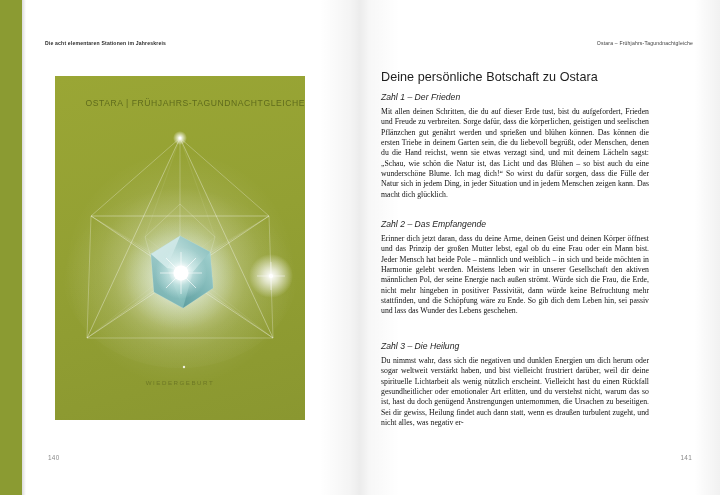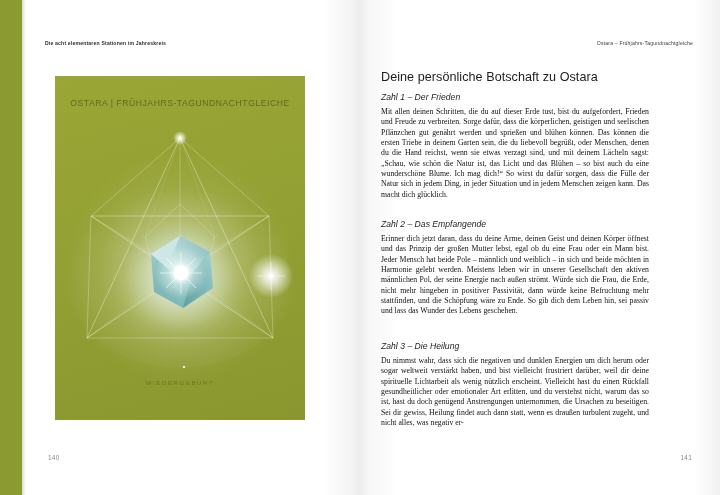--- a/index.html
+++ b/index.html
@@ -114,21 +114,21 @@
           rgba(255,255,255,0.07) 52%,
           rgba(255,255,255,0.00) 74%),
       linear-gradient(165deg, #9aa635 0%, #93a033 46%, #8a9730 100%);
   }
 
   .plate-title {
     position: absolute;
     top: 22px;
     left: 0;
     right: 0;
-    text-align: center;
+    text-align: right;
     font-family: "Liberation Sans", sans-serif;
     font-size: 8.6px;
     font-weight: normal;
     letter-spacing: 0.55px;
     color: #5f6b1c;
     white-space: nowrap;
   }
 
   .plate-caption {
     position: absolute;

